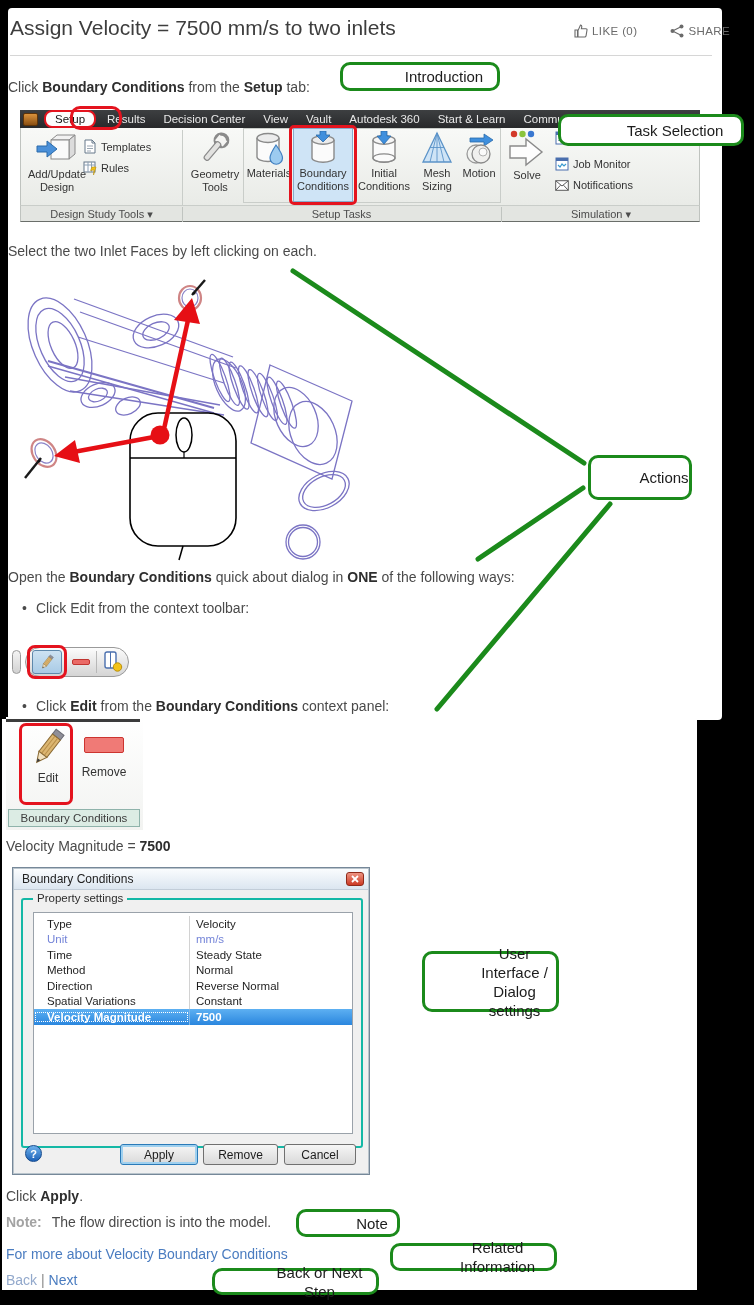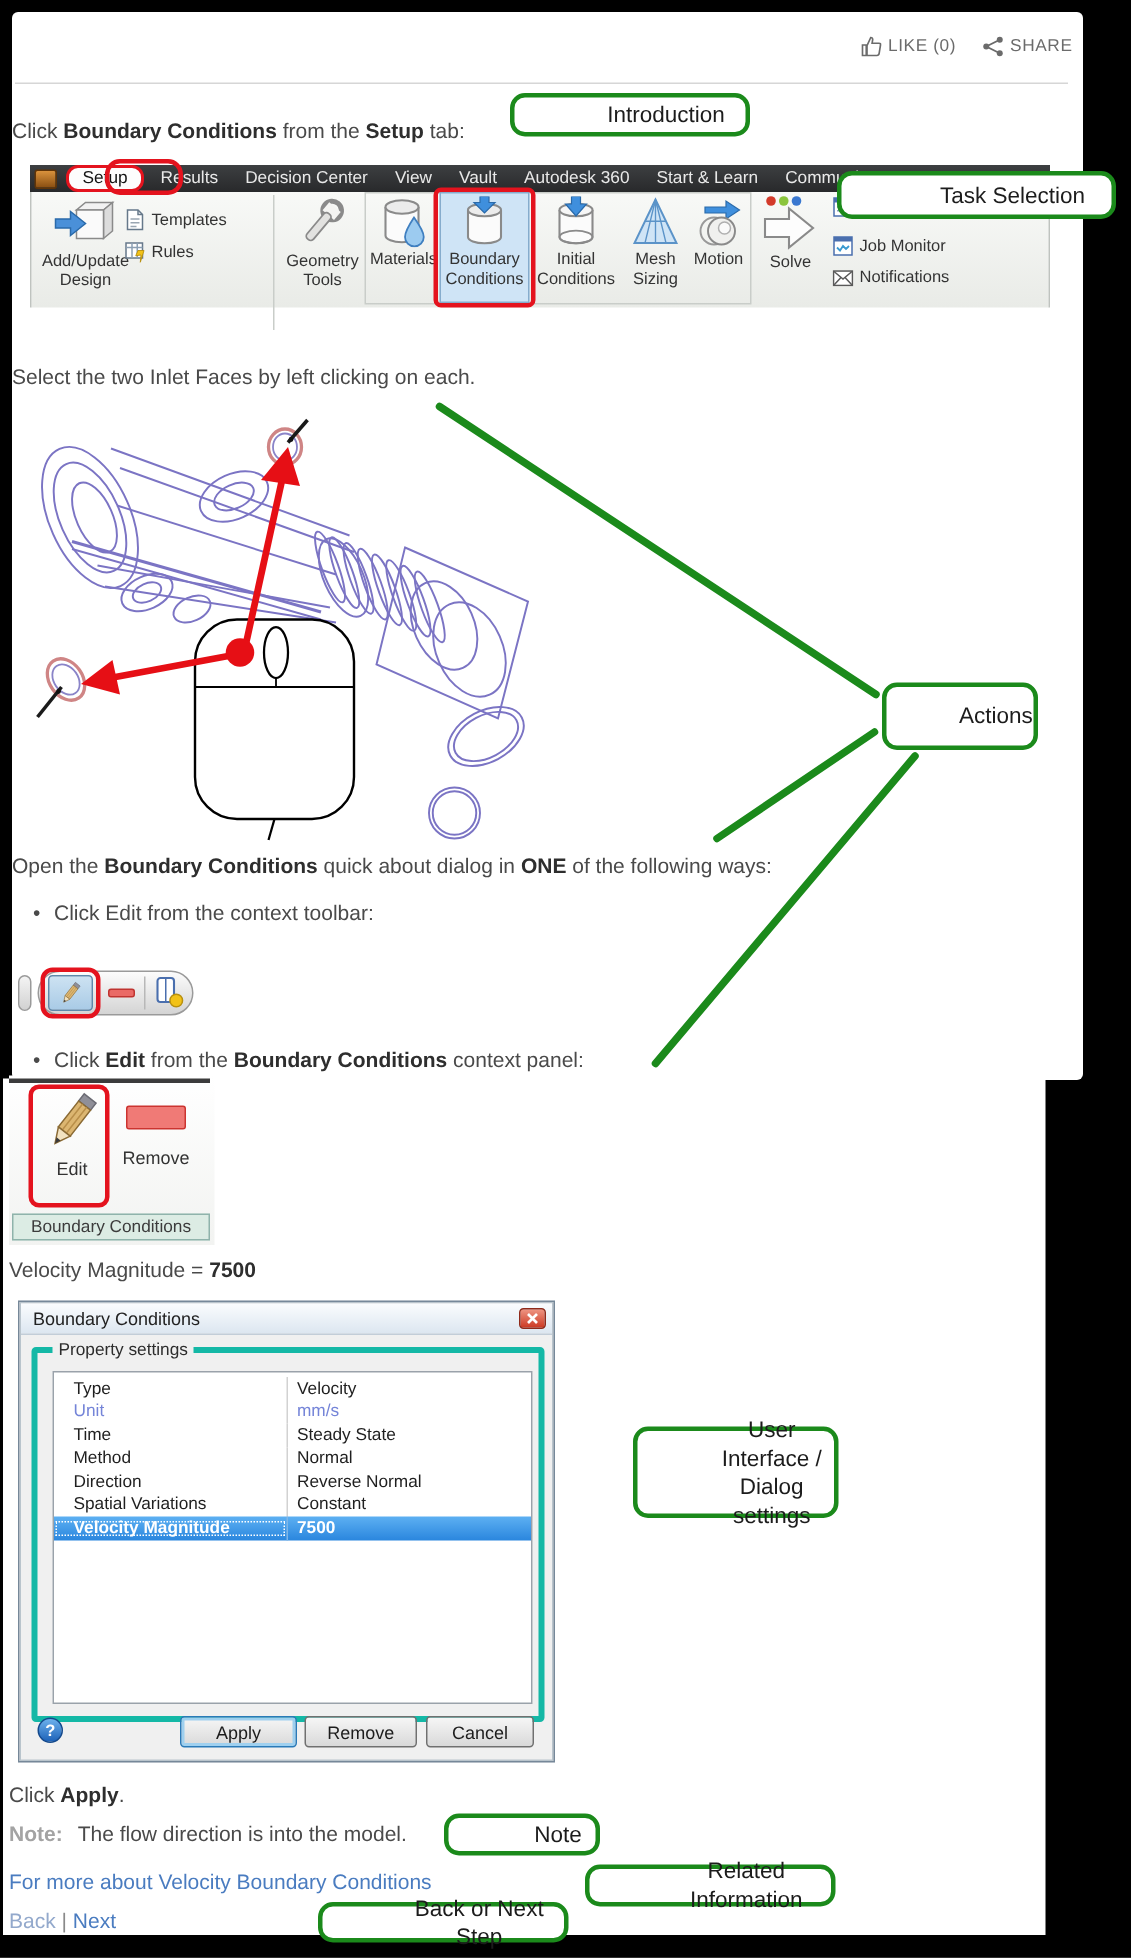--- a/index.html
+++ b/index.html
@@ -3,21 +3,21 @@
 <meta charset="utf-8">
 <style>
   html,body{margin:0;padding:0;background:#000;}
   *{box-sizing:border-box;}
   #root{position:relative;width:754px;height:1305px;background:#000;overflow:hidden;
         font-family:"Liberation Sans",sans-serif;color:#4a4a4a;}
   .abs{position:absolute;}
   .panel{position:absolute;background:#fff;}
   
   .title{position:absolute;left:10px;top:16px;font-size:21px;color:#3d3d3d;}
-  .social{position:absolute;left:574px;top:24px;display:flex;gap:18px;align-items:center;
+  .social{position:absolute;left:574px;top:24px;display:flex;gap:33px;align-items:center;
           font-size:11.5px;color:#6b6b6b;letter-spacing:.4px;}
   .social .sbtn{display:flex;align-items:center;gap:4px;cursor:pointer;}
   .hr{position:absolute;left:10px;top:55px;width:702px;height:1px;background:#d6d6d6;}
   .para{position:absolute;font-size:14px;color:#4a4a4a;}
   .para b{color:#2e2e2e;}
   
   .callout{position:absolute;background:#fff;border:3px solid #1b8a1b;border-radius:10px;
            display:flex;flex-direction:column;align-items:center;justify-content:center;
            font-size:15px;color:#1c1c1c;z-index:6;line-height:19px;text-align:center;padding-left:48px;}
   
@@ -70,21 +70,21 @@
   
   .dlg{position:absolute;left:12px;top:867px;width:358px;height:308px;background:#f0f0f0;
        border:1px solid #768899;box-shadow:0 0 0 1px #b9c4cc inset;z-index:2;}
   .dlg-title{position:absolute;left:1px;top:1px;right:1px;height:21px;
              background:linear-gradient(#fafcfe,#dce6f0);border-bottom:1px solid #c2cdd8;
              font-size:12px;color:#222;line-height:21px;padding-left:8px;}
   .dlg-close{position:absolute;right:5px;top:4px;width:18px;height:14px;border-radius:3px;
              background:linear-gradient(#ee9482,#cc3a24);border:1px solid #8f2a1a;
              display:flex;align-items:center;justify-content:center;}
   .gbox{position:absolute;left:8px;top:30px;width:342px;height:250px;
-        border:4px solid #14b8a6;border-radius:3px;}
+        border:2px solid #14b8a6;border-radius:3px;}
   .gbox-lbl{position:absolute;left:10px;top:-8px;background:#f0f0f0;padding:0 4px;
             font-size:11.5px;color:#2d2d2d;}
   .ptable{position:absolute;left:10px;top:12px;width:320px;height:222px;background:#fff;
           border:1px solid #9aa2aa;padding-top:3px;}
   .prow{display:flex;height:15.5px;align-items:center;font-size:11.5px;color:#1f1f1f;}
   .pl{width:155px;padding-left:13px;}
   .pv{flex:1;padding-left:6px;border-left:1px solid #d2d2d2;height:100%;display:flex;align-items:center;}
   .rowlink{color:#7484d8;}
   .rowsel{background:linear-gradient(#5db0f2,#2a86de);color:#fff;font-weight:bold;}
   .rowsel .pl{outline:1px dotted #fff;outline-offset:-2px;}
@@ -103,20 +103,21 @@
   .noteb{color:#a3a3a3;font-weight:bold;}
 </style>
 </head>
 <body>
 
 <div id="root">
 
   <div class="panel" style="left:8px;top:8px;width:714px;height:712px;border-radius:4px;"></div>
   <div class="panel" style="left:2px;top:719px;width:695px;height:571px;"></div>
 
+  <div class="title">Assign Velocity = 7500 mm/s to two inlets</div>
   <div class="social">
     <span class="sbtn">
       <svg width="14" height="14" viewBox="0 0 14 14">
         <path d="M1 6 h2.5 v7 H1 Z M4 13 V6.5 L6.5 1 q1.3 0 1.3 1.4 L7.4 4.8 H12 q1.2 0 1 1.2 l-.9 5.6 q-.2 1.4-1.5 1.4 Z" fill="none" stroke="#6b6b6b" stroke-width="1.1"></path>
       </svg>
       <span>LIKE (0)</span>
     </span>
     <span class="sbtn">
       <svg width="14" height="14" viewBox="0 0 14 14">
         <circle cx="11.5" cy="2.5" r="2" fill="#6b6b6b"></circle>
@@ -267,20 +268,27 @@
       </div>
       <div class="rsmall" style="left:534px;top:51px;">
         <svg width="14" height="11" viewBox="0 0 14 11">
           <rect x="0.7" y="0.7" width="12.6" height="9.6" fill="#fff" stroke="#5a5a5a"></rect>
           <path d="M1 1 L7 6 L13 1 M1 10 L5.5 5.2 M13 10 L8.5 5.2" stroke="#5a5a5a" stroke-width="1" fill="none"></path>
         </svg>
         <span>Notifications</span>
       </div>
     </div>
 
+    <div class="rstrip">
+      <span class="rg" style="left:0;width:161px;">Design Study Tools ▾</span>
+      <span class="rg" style="left:161px;width:319px;">Setup Tasks</span>
+      <span class="rg" style="left:480px;width:200px;">Simulation ▾</span>
+      <span style="position:absolute;left:161px;top:1px;width:1px;height:15px;background:#c0c4c0;"></span>
+      <span style="position:absolute;left:480px;top:1px;width:1px;height:15px;background:#c0c4c0;"></span>
+    </div>
   </div>
 
   <div class="redbox" style="left:70px;top:106px;width:52px;height:24px;border-radius:10px;z-index:4;"></div>
 
   <div class="callout" style="left:558px;top:114px;width:186px;height:32px;">
       <span>Task Selection</span>
     </div>
 
   <div class="para" style="left:8px;top:243px;">Select the two Inlet Faces by left clicking on each.</div>
 

